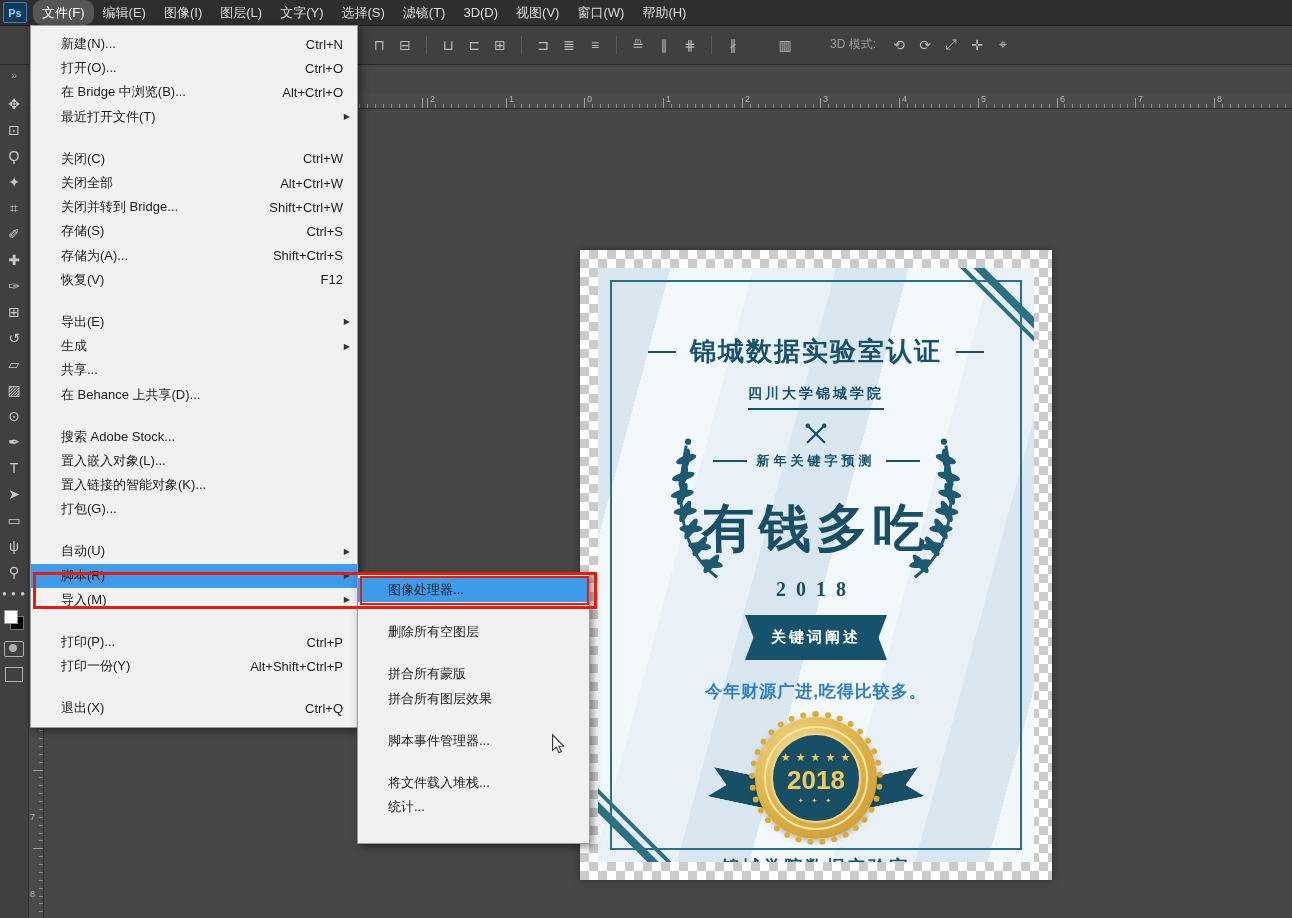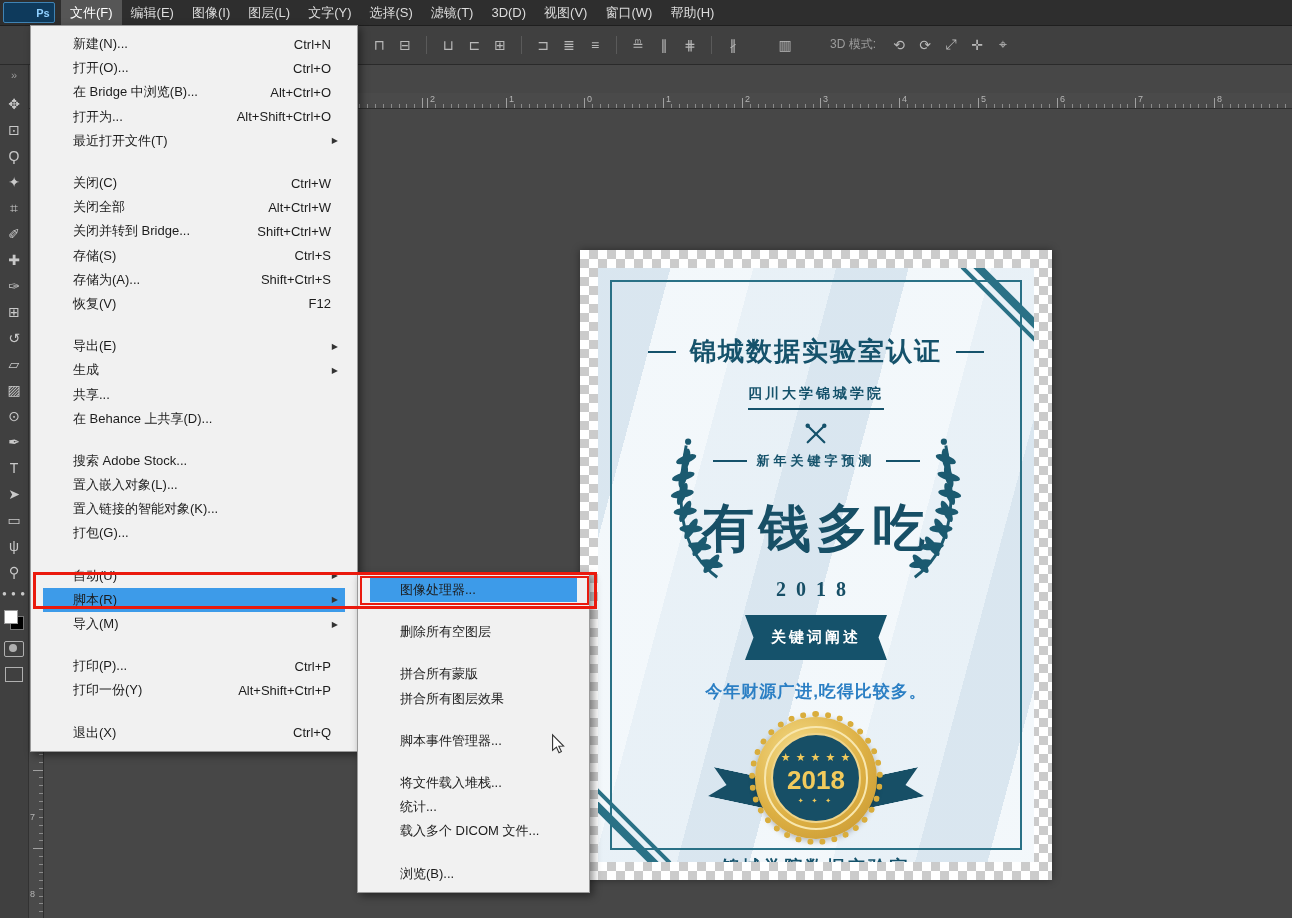--- a/index.html
+++ b/index.html
@@ -2,24 +2,24 @@
 <html><head>
 <meta charset="utf-8">
 <style>
   html,body{margin:0;padding:0;}
   body{width:1292px;height:918px;position:relative;overflow:hidden;background:#474747;
        font-family:"Liberation Sans","DejaVu Sans",sans-serif;-webkit-font-smoothing:antialiased;}
   
   .menubar{position:absolute;left:0;top:0;width:1292px;height:25px;background:#2e2e2e;
            display:flex;align-items:center;z-index:30;border-bottom:1px solid #1f1f1f;}
   .ps-logo{width:22px;height:19px;margin:0 6px 0 3px;background:#0e3a5c;border:1px solid #3f83b4;
-           color:#8fd0ff;font-size:11px;font-weight:bold;display:flex;align-items:center;justify-content:center;border-radius:2px;padding-left:28px;}
+           color:#8fd0ff;font-size:11px;font-weight:bold;display:flex;align-items:center;justify-content:center;border-radius:2px;}
   .mb-item{background:transparent;border:none;color:#dcdcdc;font-size:13px;height:25px;
            padding:0 9px;cursor:default;font-family:inherit;}
-  .mb-item.active{background:#565656;color:#fff;}
+  .mb-item.active{background:#565656;color:#fff;border-radius:9px;}
   
   .optionsbar{position:absolute;left:0;top:25px;width:1292px;height:40px;background:#404040;
               border-bottom:1px solid #2a2a2a;display:flex;align-items:center;z-index:5;
               padding-left:366px;box-sizing:border-box;}
   .obtn{width:22px;height:22px;display:inline-flex;align-items:center;justify-content:center;
         color:#b9b9b9;font-size:14px;margin:0 2px;border-radius:2px;}
   .osep{display:inline-block;width:1px;height:18px;background:#5a5a5a;margin:0 8px;}
   .ogap{display:inline-block;width:26px;height:1px;}
   .mode-label{color:#9c9c9c;font-size:12px;margin:0 10px 0 6px;white-space:nowrap;}
   
@@ -102,21 +102,21 @@
   .core{position:absolute;inset:16px;border-radius:50%;background:#174f66;border:2px solid #f0d488;
         display:flex;flex-direction:column;align-items:center;justify-content:center;gap:1px;}
   .stars{color:#f2ca5c;font-size:11px;letter-spacing:1px;}
   .byear{color:#f2ca5c;font-size:26px;font-weight:bold;}
   .bdots{color:#f2ca5c;font-size:7px;letter-spacing:3px;}
   .c-foot{margin-top:16px;display:flex;align-items:center;gap:14px;color:#15526b;}
   .c-foot .ft{font-size:18px;font-weight:bold;letter-spacing:3px;}
   .fline{width:24px;height:2px;background:#15526b;}
   
   .menu{position:absolute;background:#f1f1f1;border:1px solid #9a9a9a;
-        box-shadow:3px 3px 8px rgba(0,0,0,.45);z-index:40;padding:6px 12px;box-sizing:border-box;}
+        box-shadow:3px 3px 8px rgba(0,0,0,.45);z-index:40;padding:6px 0;box-sizing:border-box;}
   .file-menu{left:30px;top:25px;width:328px;}
   .sub-menu{left:357px;top:573px;width:233px;padding-top:4px;z-index:41;}
   .mi{position:relative;display:flex;align-items:center;height:24.2px;padding:0 14px 0 30px;
       font-size:13px;color:#1c1c1c;cursor:default;}
   .mi .lbl{white-space:nowrap;}
   .mi .sc{margin-left:auto;padding-left:24px;white-space:nowrap;color:#1c1c1c;}
   .mi .arr{display:none;position:absolute;right:7px;font-size:8px;color:#333;}
   .mi.has-sub .arr{display:block;}
   .mi.hl{background:#3d9be9;}
   .msep{height:1px;background:#c6c6c6;margin:4px 1px;}
@@ -420,24 +420,20 @@
       <span class="sc">Ctrl+N</span>
 
     </div><div class="mi">
       <span class="lbl">打开(O)...</span>
       <span class="sc">Ctrl+O</span>
 
     </div><div class="mi">
       <span class="lbl">在 Bridge 中浏览(B)...</span>
       <span class="sc">Alt+Ctrl+O</span>
 
-    </div><div class="mi">
-      <span class="lbl">打开为...</span>
-      <span class="sc">Alt+Shift+Ctrl+O</span>
-
     </div><div class="mi has-sub">
       <span class="lbl">最近打开文件(T)</span>
       <span class="sc"></span>
       <span class="arr">▶</span>
     </div><span class="msep"></span><div class="mi">
       <span class="lbl">关闭(C)</span>
       <span class="sc">Ctrl+W</span>
 
     </div><div class="mi">
       <span class="lbl">关闭全部</span>
@@ -540,28 +536,20 @@
       <span class="sc"></span>
 
     </div><span class="msep"></span><div class="mi">
       <span class="lbl">将文件载入堆栈...</span>
       <span class="sc"></span>
 
     </div><div class="mi">
       <span class="lbl">统计...</span>
       <span class="sc"></span>
 
-    </div><div class="mi">
-      <span class="lbl">载入多个 DICOM 文件...</span>
-      <span class="sc"></span>
-
-    </div><span class="msep"></span><div class="mi">
-      <span class="lbl">浏览(B)...</span>
-      <span class="sc"></span>
-
-    </div></div>
+    </div><span class="msep"></span></div>
 
 <div class="redbox rb-a"></div>
 <div class="redbox rb-b"></div>
 
 <svg class="cursor" viewBox="0 0 24 24" width="22" height="22">
   <path d="M5 2 L5 19 L9.2 15.4 L12 21.5 L14.6 20.3 L11.8 14.4 L17 14.2 Z" fill="#fff" stroke="#333" stroke-width="1.2"></path>
 </svg>
 
 </body></html>

